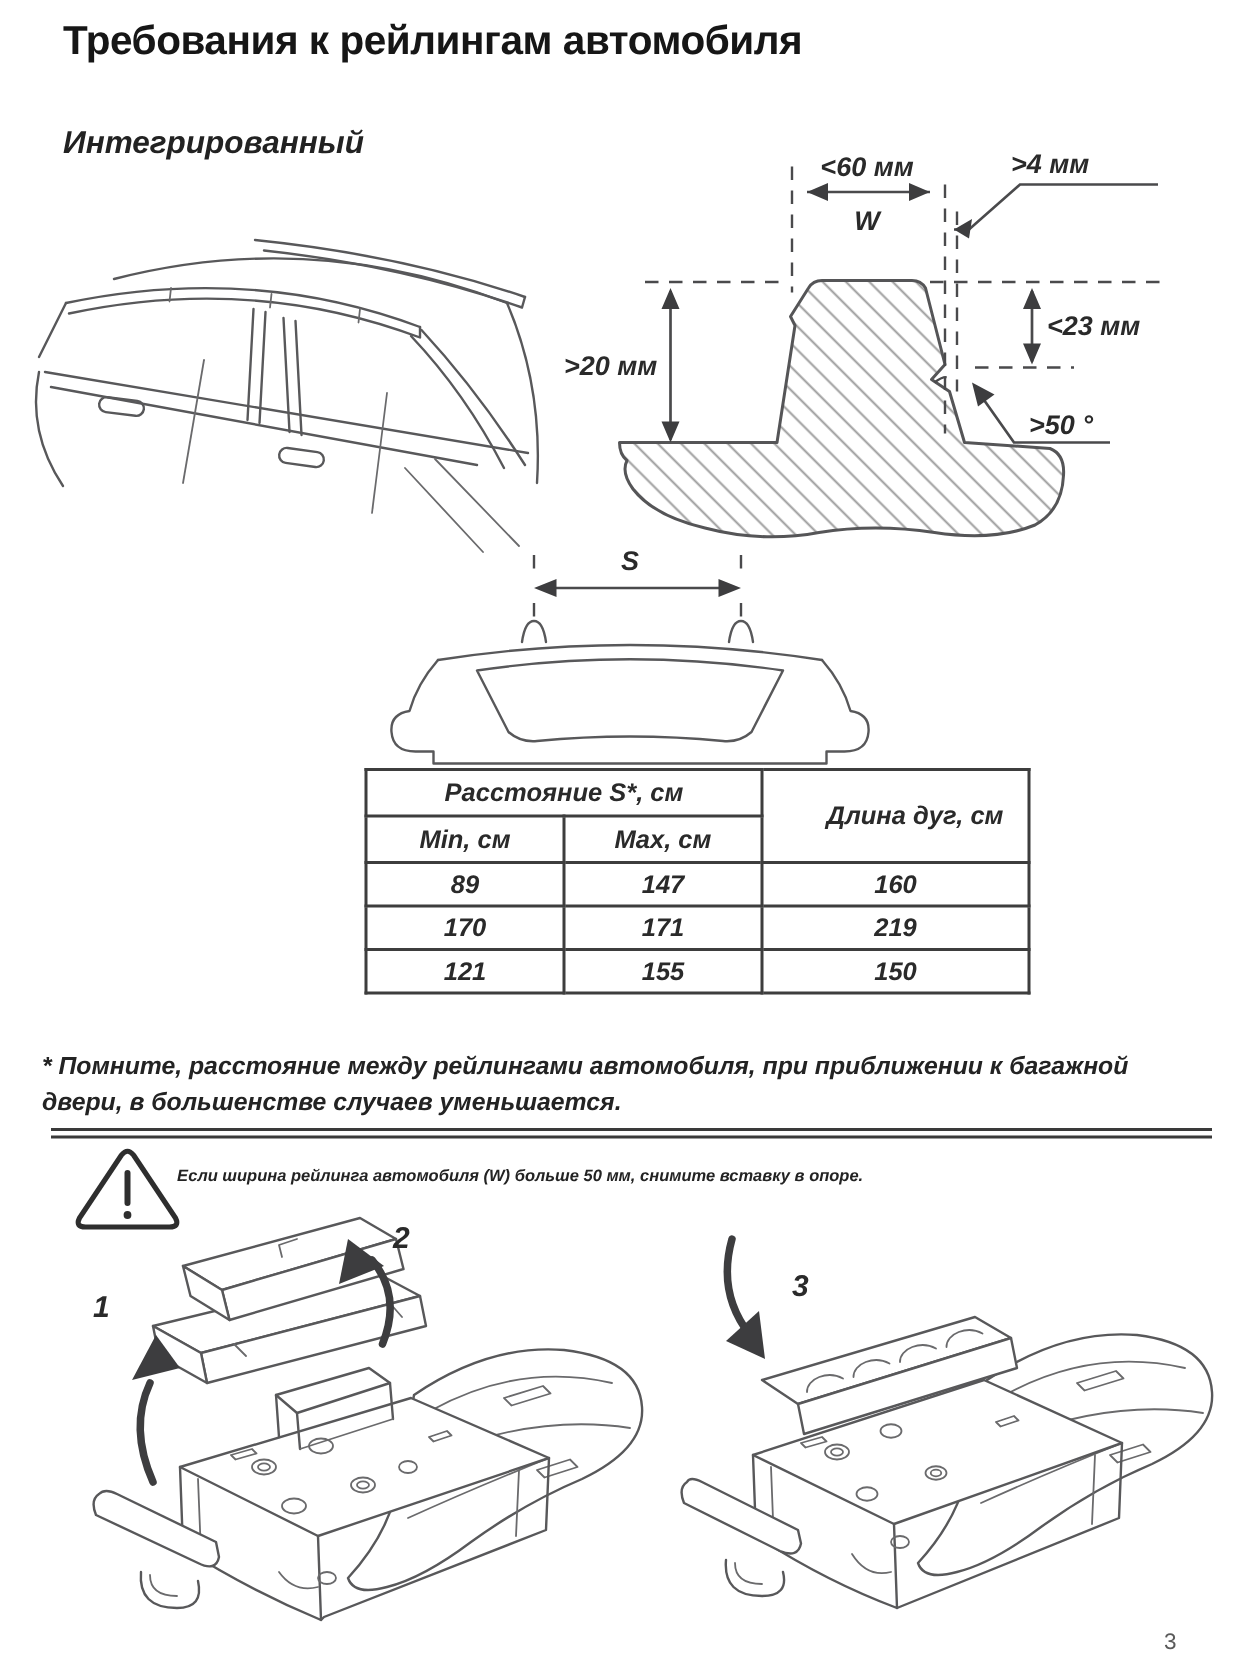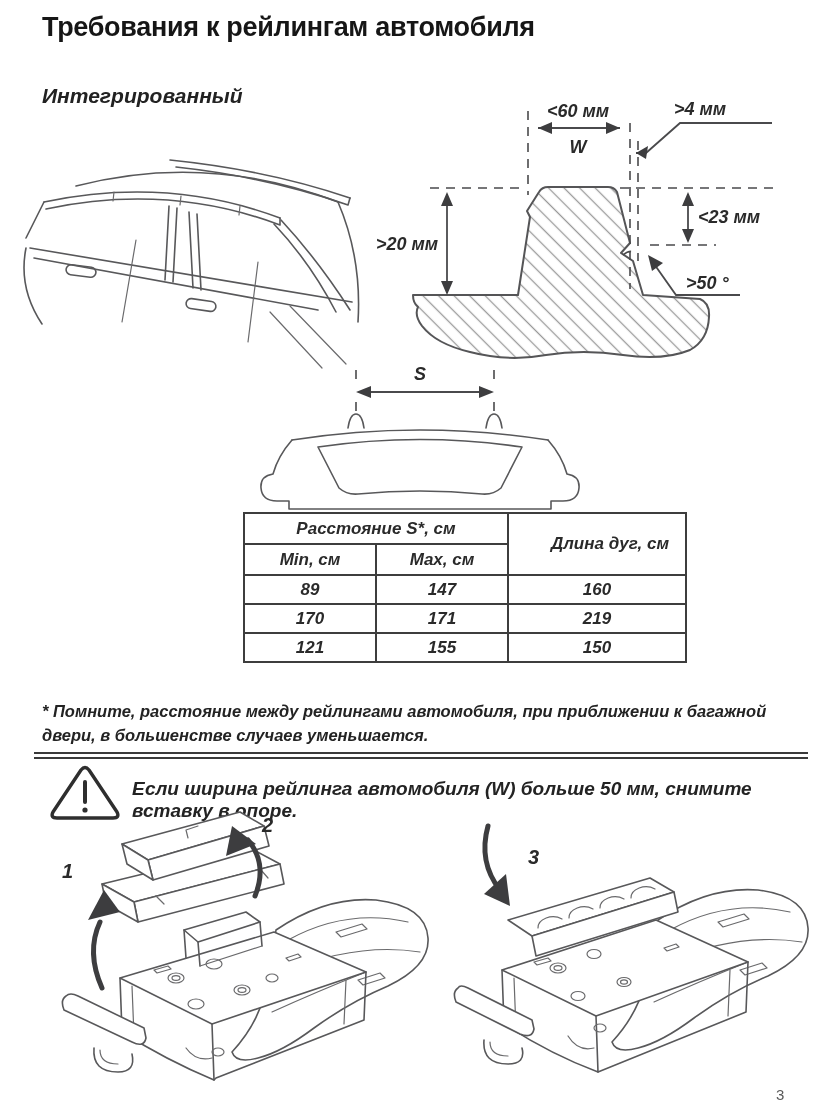--- a/index.html
+++ b/index.html
@@ -20,23 +20,23 @@
   svg .steptxt{font-family:"Liberation Sans","DejaVu Sans",sans-serif;font-size:20px;font-weight:700;font-style:italic;fill:#2a2a2a;}
   svg .head{fill:#3d3d3f;stroke:none;}
   svg .tail{fill:none;stroke:#3d3d3f;stroke-width:5;stroke-linecap:round;}
   #dims-table{left:243px;top:512px;border-collapse:collapse;}
   #dims-table td{
     border:2px solid #3d3d3d;text-align:center;vertical-align:middle;
     font-size:17px;font-weight:700;font-style:italic;color:#2a2a2a;padding:0 6px;
   }
   #dims-table .h{height:29px;}
   #dims-table .r{height:27px;}
-  #footnote{left:42px;top:700px;width:752px;font-size:16.5px;font-weight:700;font-style:italic;line-height:1.45;color:#232323;}
+  #footnote{left:28px;top:700px;width:752px;font-size:16.5px;font-weight:700;font-style:italic;line-height:1.45;color:#232323;}
   #divider{left:34px;top:752px;width:774px;height:2px;border-top:2px solid #3a3a3a;border-bottom:2px solid #3a3a3a;padding-top:1px;background:#fff;}
-  #warn-text{left:132px;top:778px;width:672px;font-size:19px;font-weight:700;font-style:italic;color:#232323;}
+  #warn-text{left:118px;top:778px;width:672px;font-size:11px;font-weight:700;font-style:italic;color:#232323;}
   #page-num{left:776px;top:1086px;font-size:15px;color:#5a5a5a;font-weight:400;}
 </style>
 </head>
 <body>
 
 <div id="page">
 
   <div id="subtitle" class="abs">Интегрированный</div>
   <div id="title" class="abs">Требования к рейлингам автомобиля</div>
 

